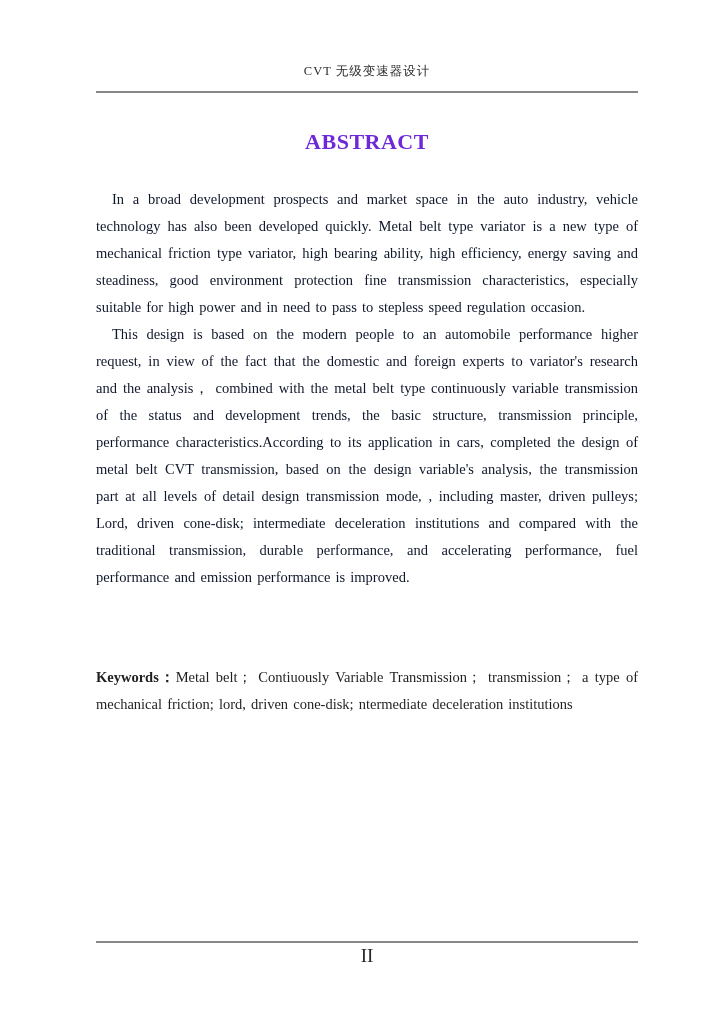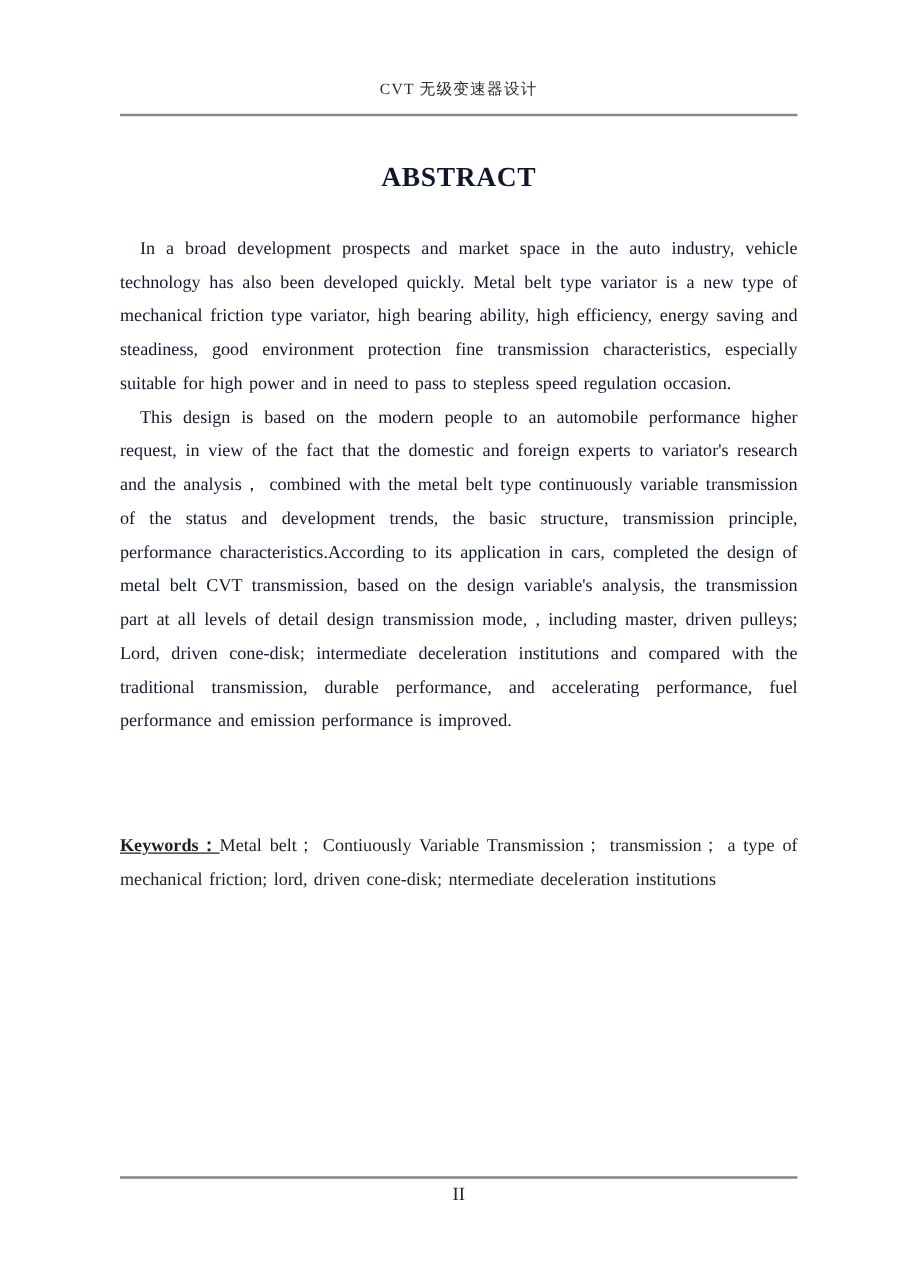--- a/index.html
+++ b/index.html
@@ -41,55 +41,55 @@
     left: 96px;
     width: 542px;
   }
   .doc-title {
     margin: 8px 0 28px 0;
     text-align: center;
     font-size: 22px;
     line-height: 32px;
     font-weight: bold;
     letter-spacing: 0.5px;
-    color: #0f172a;
+    color: #6d28d9;
   }
   .body-par {
     font-size: 14.5px;
     line-height: 27px;
     text-align: justify;
     text-indent: 16px;
     word-spacing: 1.5px;
     color: #0f172a;
   }
   .keywords-par {
     margin-top: 73px;
     font-size: 14.5px;
     line-height: 27px;
     text-align: justify;
     word-spacing: 1.5px;
     color: #1f1f1f;
   }
-  .keywords-par .kw-label { font-weight: bold; text-decoration: underline; }
+  .keywords-par .kw-label { font-weight: bold; }
   
   .footer-rule {
     position: absolute;
     top: 941px;
     left: 96px;
     width: 542px;
     height: 2px;
     background: #878787;
   }
   .page-number {
     position: absolute;
     top: 947px;
     left: 96px;
     width: 542px;
     text-align: center;
-    font-size: 15px;
+    font-size: 19px;
     line-height: 18px;
     color: #26262e;
   }
 </style>
 </head>
 <body>
 
 <div class="page">
 
   <div class="running-header">CVT 无级变速器设计</div>

